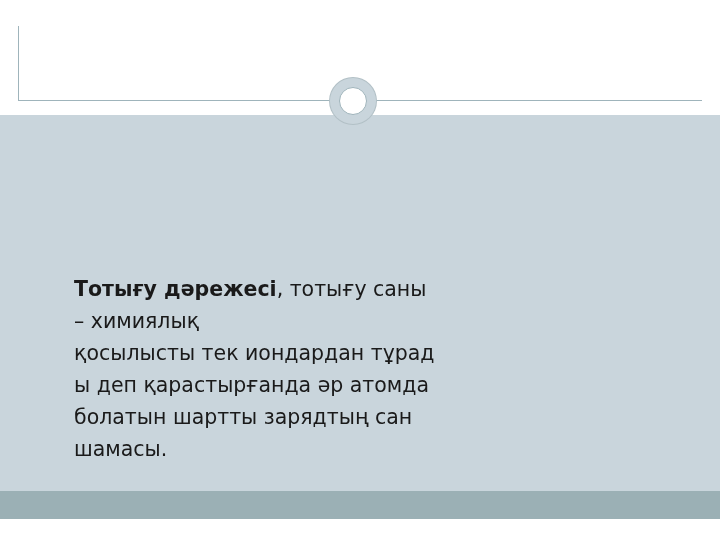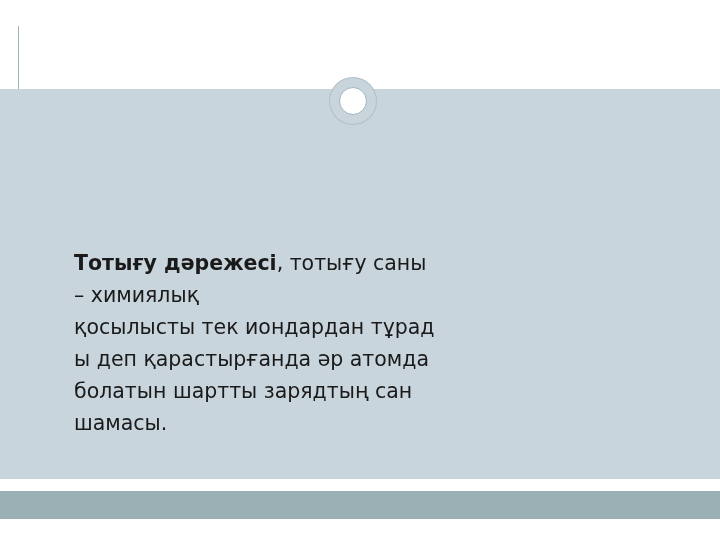--- a/index.html
+++ b/index.html
@@ -50,21 +50,21 @@
     top: 100px;
     width: 684px;
     height: 1px;
     background: #9fb4bb;
   }
 
   
   .body-panel {
     position: absolute;
     left: 0;
-    top: 89px;
+    top: 115px;
     width: 720px;
     height: 390px;
     background: #c9d5dc;
   }
 
   
   .bottom-bar {
     position: absolute;
     left: 0;
     top: 491px;

